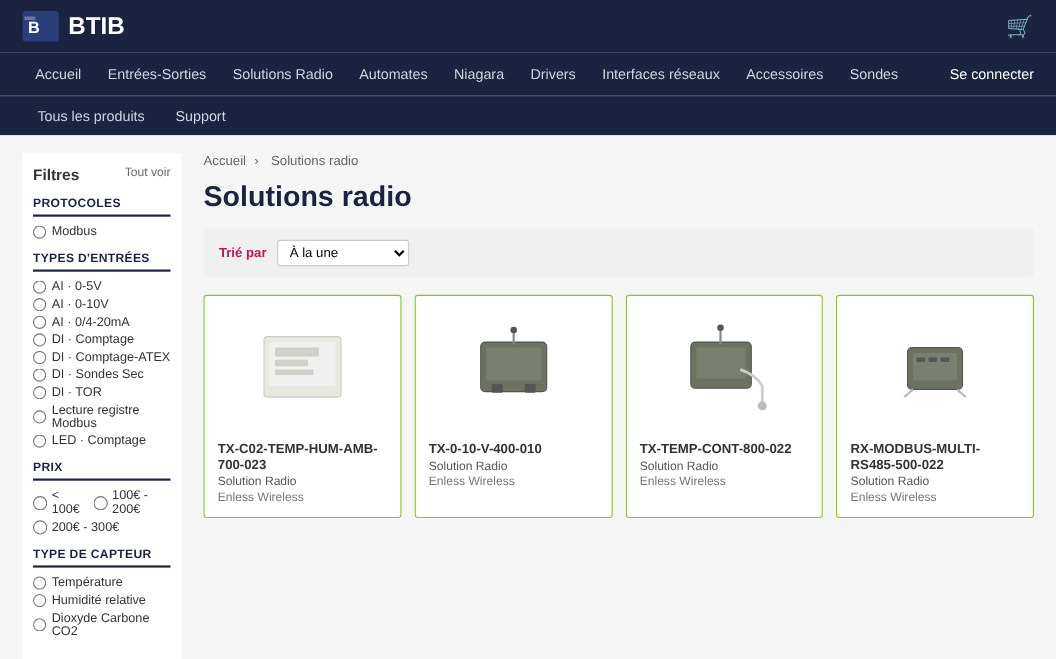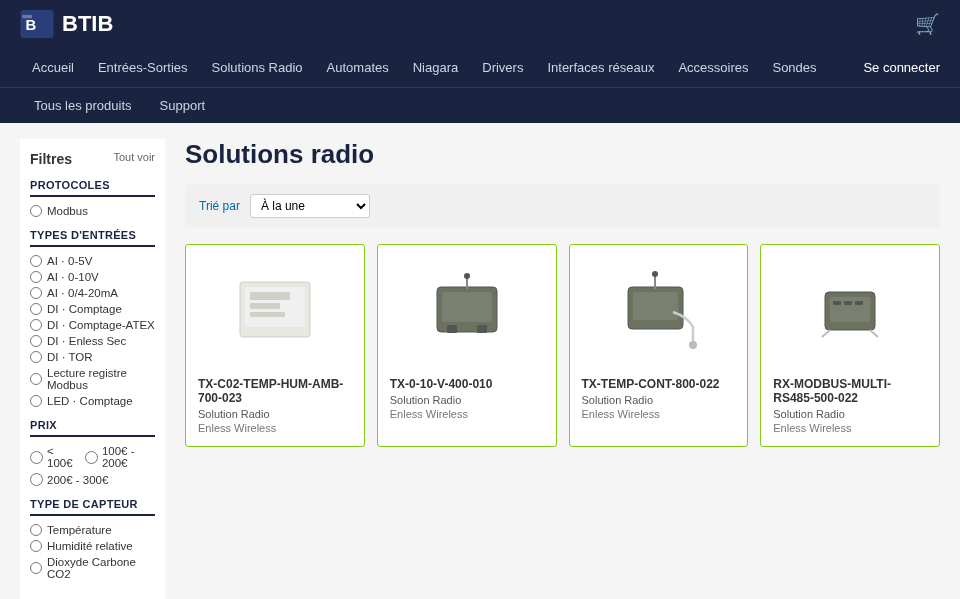--- a/index.html
+++ b/index.html
@@ -187,21 +187,22 @@
       background: #f0f0f0;
       padding: 10px 14px;
       display: flex;
       align-items: center;
       gap: 10px;
       border-radius: 3px;
       margin-bottom: 16px;
     }
     .sort-label {
       font-size: 12px;
-      color: #0369a1;
+      color: #be185d;
+      font-weight: bold;
     }
     .sort-select {
       font-size: 12px;
       border: 1px solid #ccc;
       padding: 3px 6px;
       border-radius: 3px;
       cursor: pointer;
       background: white;
     }
 
@@ -317,21 +318,21 @@
       <div class="filter-item">
         <input type="radio" name="type" style="">
         <span>DI · Comptage</span>
       </div>
       <div class="filter-item">
         <input type="radio" name="type" style="">
         <span>DI · Comptage-ATEX</span>
       </div>
       <div class="filter-item">
         <input type="radio" name="type" style="">
-        <span>DI · Enless Sec</span>
+        <span>DI · Sondes Sec</span>
       </div>
       <div class="filter-item">
         <input type="radio" name="type" style="">
         <span>DI · TOR</span>
       </div>
       <div class="filter-item">
         <input type="radio" name="type" style="">
         <span>Lecture registre Modbus</span>
       </div>
       <div class="filter-item">
@@ -372,20 +373,25 @@
       </div>
       <div class="filter-item">
         <input type="radio" name="capteur" style="">
         <span>Dioxyde Carbone CO2</span>
       </div>
     </div>
   </div>
 
   <div class="product-area">
 
+    <div class="breadcrumb">
+      <a>Accueil</a>
+      <span> › </span>
+      <span>Solutions radio</span>
+    </div>
 
     <h1 class="page-title">Solutions radio</h1>
 
     <div class="sort-bar">
       <span class="sort-label">Trié par</span>
       <select class="sort-select">
         <option>À la une</option>
         <option>Prix croissant</option>
         <option>Prix décroissant</option>
         <option>Nom</option>

